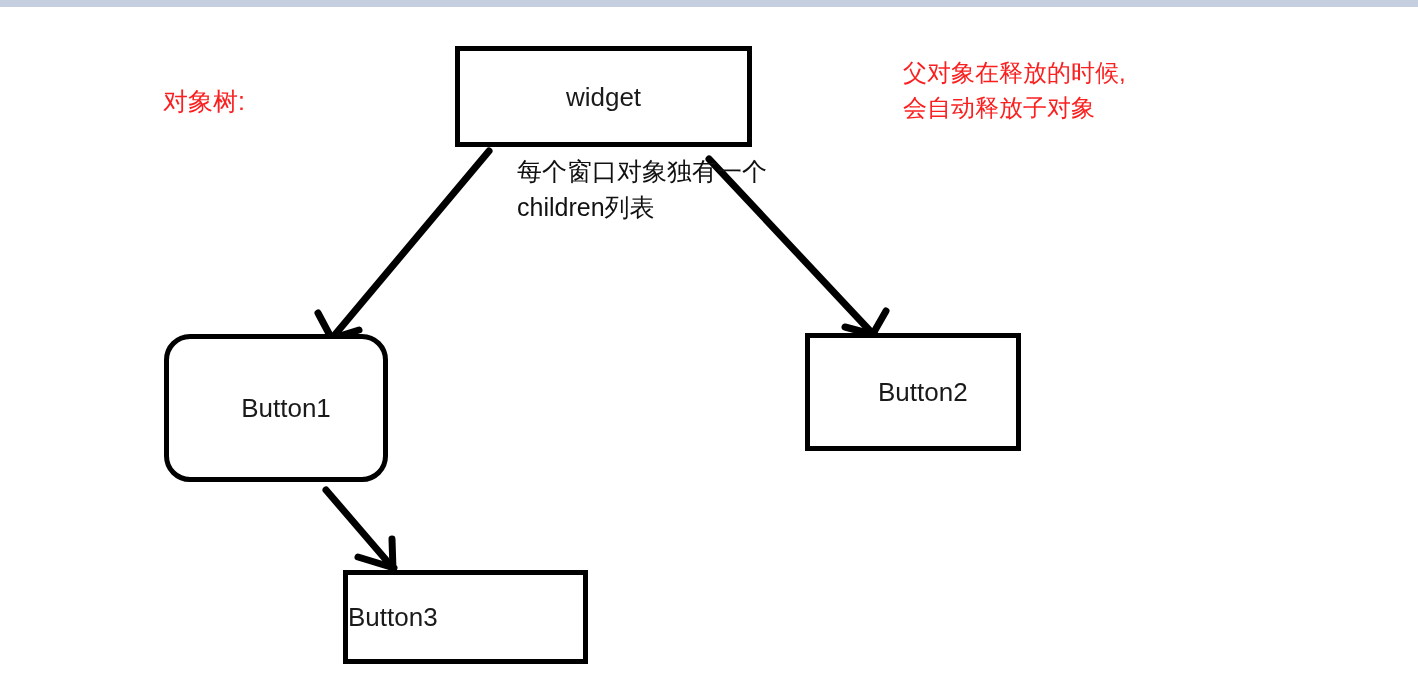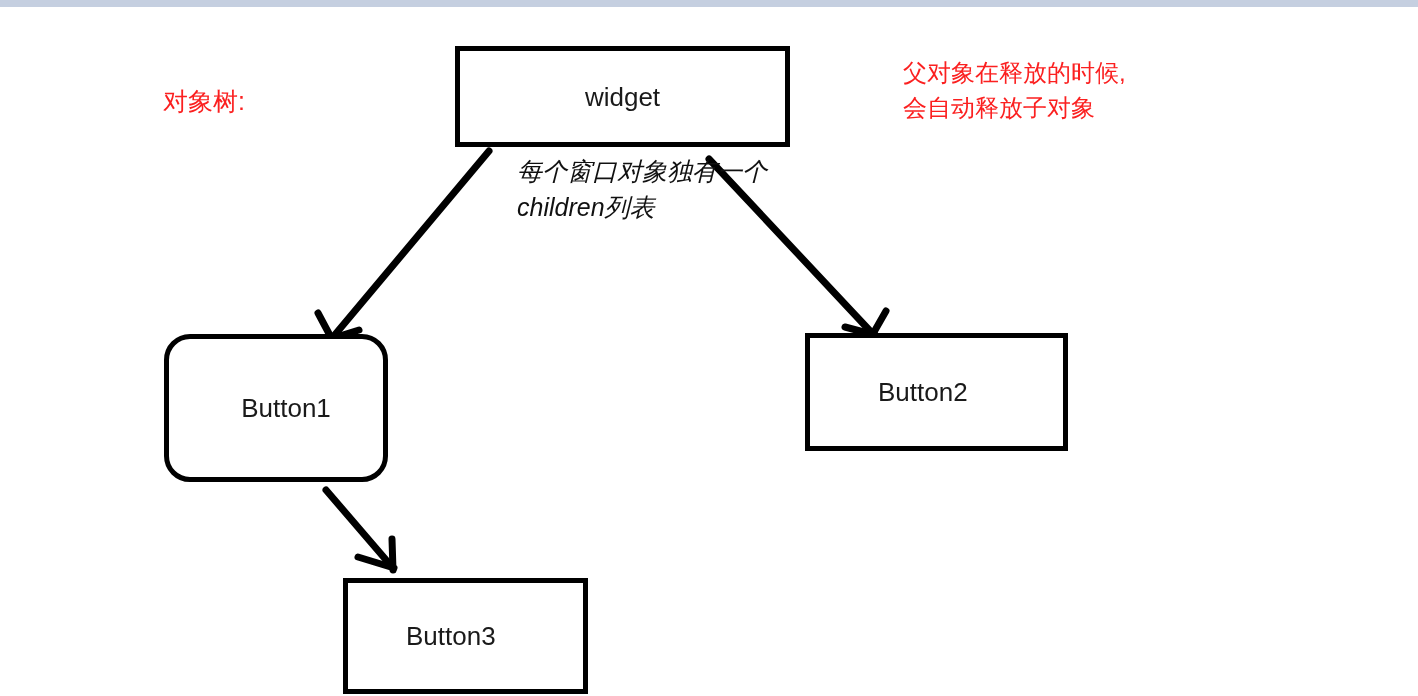--- a/index.html
+++ b/index.html
@@ -45,52 +45,50 @@
   }
   .node-label {
     font-size: 26px;
     color: #1a1a1a;
     white-space: nowrap;
     line-height: 1;
   }
   #node-widget {
     left: 455px;
     top: 46px;
-    width: 335px;
+    width: 297px;
     height: 101px;
     justify-content: center;
   }
   #node-widget .node-label {
     transform: translateY(0px);
   }
   #node-button1 {
     left: 164px;
     top: 334px;
     width: 224px;
     height: 148px;
     justify-content: center;
     padding-left: 20px;
     border-radius: 26px;
   }
   #node-button2 {
     left: 805px;
     top: 333px;
-    width: 263px;
+    width: 216px;
     height: 118px;
     justify-content: flex-start;
     padding-left: 68px;
   }
   #node-button3 {
     left: 343px;
     top: 570px;
     width: 245px;
-    height: 116px;
+    height: 94px;
     justify-content: flex-start;
-    padding-left: 58px;
-    margin-top: 8px;
   }
   .annotation {
     position: absolute;
     white-space: pre-line;
     line-height: 1.45;
   }
   #annotation-title {
     left: 163px;
     top: 52px;
     font-size: 25px;
@@ -101,21 +99,20 @@
     left: 903px;
     top: 56px;
     font-size: 24px;
     color: #fb2020;
   }
   #annotation-children-list {
     left: 517px;
     top: 153px;
     font-size: 25px;
     color: #111111;
-    font-style: italic;
   }
 </style>
 </head>
 <body>
 
 <div id="canvas">
 
   <div class="top-bar"></div>
 
   <svg class="arrow-layer" width="1418" height="696" viewBox="0 0 1418 696" xmlns="http://www.w3.org/2000/svg">

